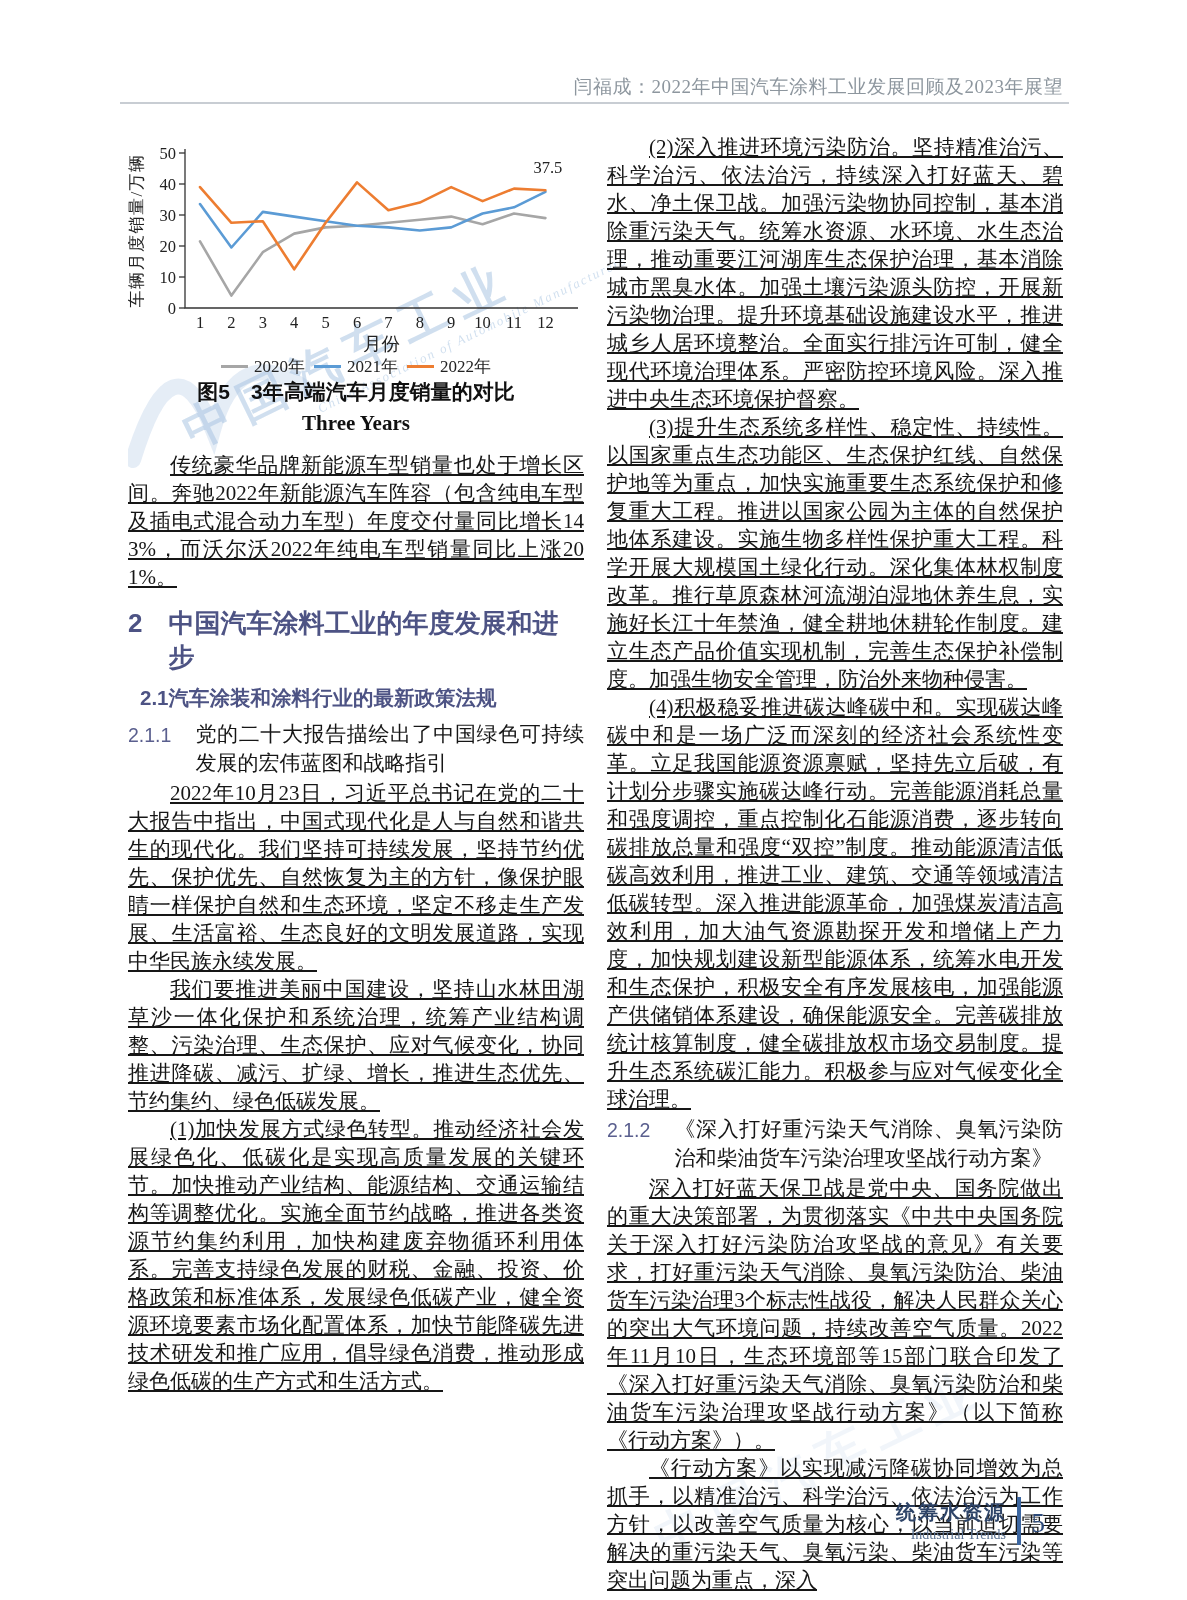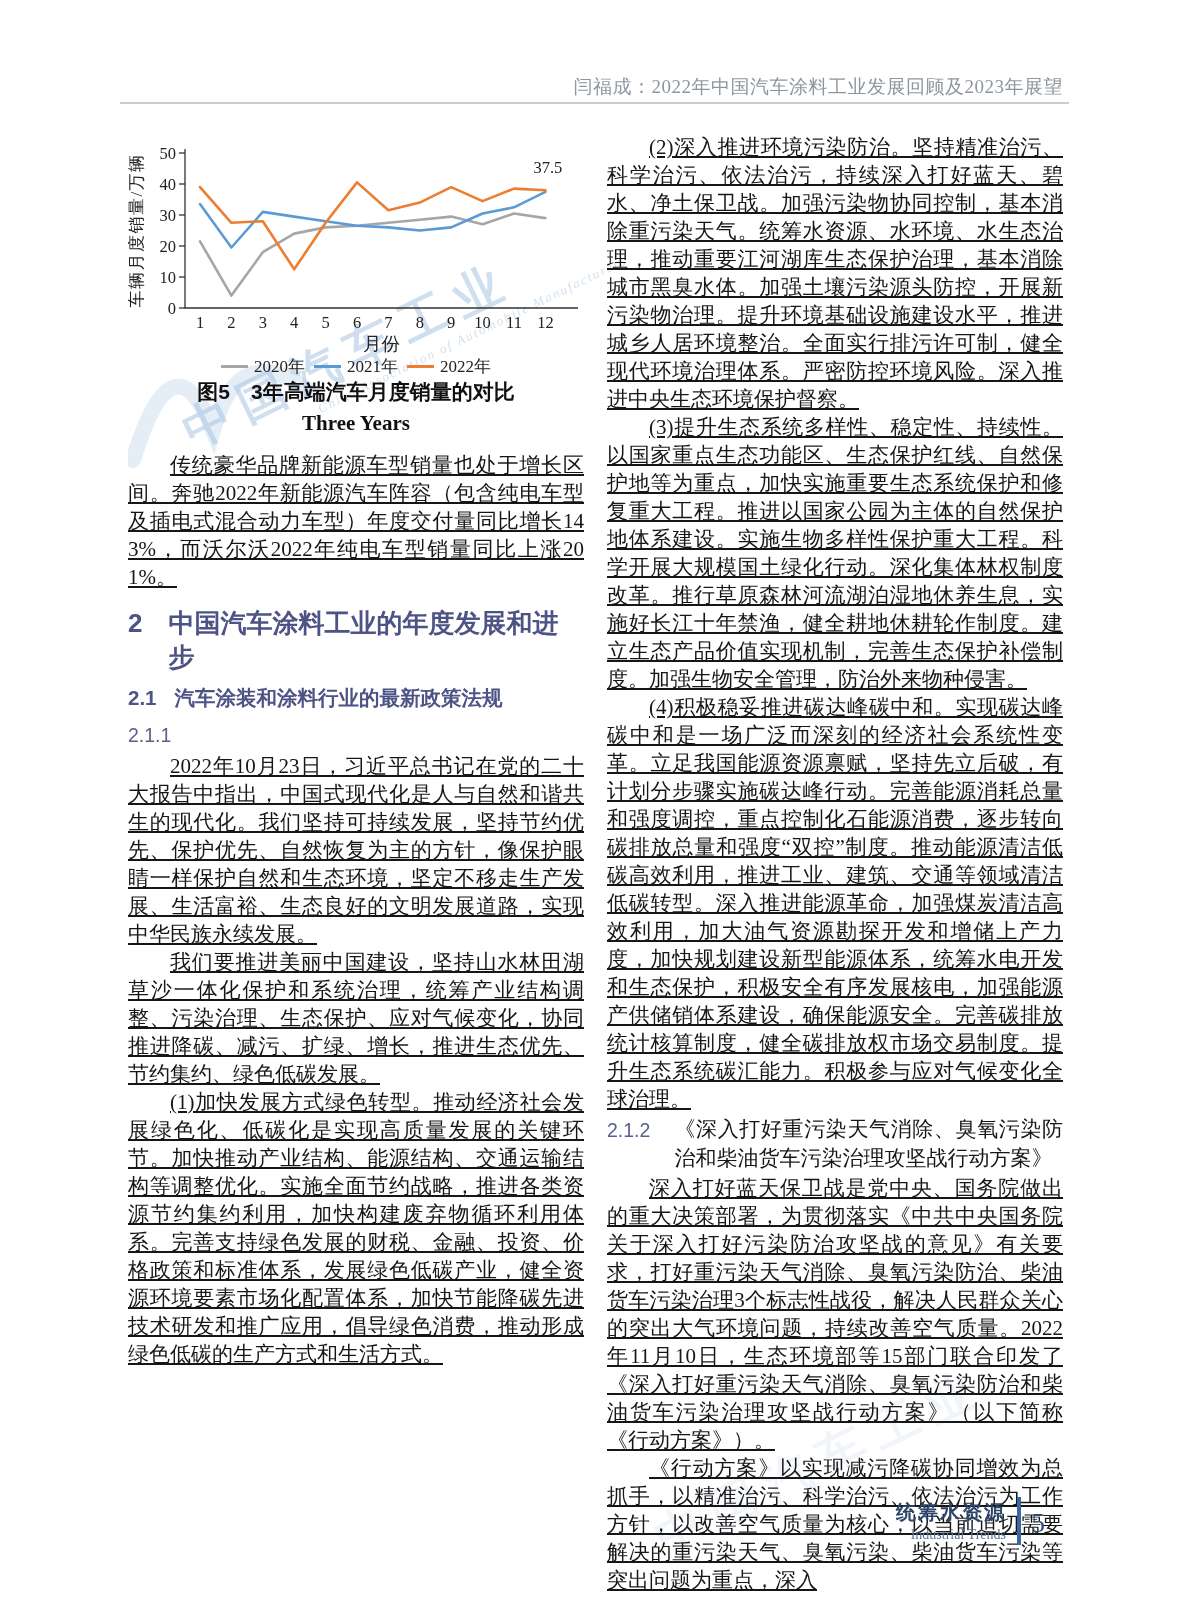--- a/index.html
+++ b/index.html
@@ -38,21 +38,21 @@
   }
   p.noindent{ text-indent:0; }
 
   
   .h2{
     display:flex; gap:26px; align-items:baseline; margin:15px 0 10px;
     font-family:"Liberation Sans","DejaVu Sans",sans-serif; font-weight:bold;
     font-size:26px; color:#4d5384; line-height:34px;
   }
   .h3{
-    display:flex; gap:18px; align-items:flex-end; margin:0 0 8px;
+    display:flex; align-items:flex-end; margin:0 12px 8px;
     font-family:"Liberation Sans","DejaVu Sans",sans-serif; font-weight:bold;
     font-size:20.5px; color:#4d5384; line-height:28px;
   }
   .h4{ display:flex; gap:24px; margin:2px 0 2px; line-height:28.6px; }
   .h4num{
     font-family:"Liberation Sans","DejaVu Sans",sans-serif;
     font-size:19.5px; color:#5a5f8e; flex:0 0 auto; padding-top:1px;
   }
   .h4text{ font-size:21px; color:#161616; text-align:justify; }
 
@@ -164,20 +164,21 @@
       <div class="h2">
         <span>2</span>
         <span>中国汽车涂料工业的年度发展和进步</span>
       </div>
       <div class="h3">
         <span>2.1</span>
         <span>汽车涂装和涂料行业的最新政策法规</span>
       </div>
       <div class="h4">
         <span class="h4num">2.1.1</span>
+        <span class="h4text">党的二十大报告描绘出了中国绿色可持续发展的宏伟蓝图和战略指引</span>
       </div>
 
       <p class="body">2022年10月23日，习近平总书记在党的二十大报告中指出，中国式现代化是人与自然和谐共生的现代化。我们坚持可持续发展，坚持节约优先、保护优先、自然恢复为主的方针，像保护眼睛一样保护自然和生态环境，坚定不移走生产发展、生活富裕、生态良好的文明发展道路，实现中华民族永续发展。</p>
       <p class="body">我们要推进美丽中国建设，坚持山水林田湖草沙一体化保护和系统治理，统筹产业结构调整、污染治理、生态保护、应对气候变化，协同推进降碳、减污、扩绿、增长，推进生态优先、节约集约、绿色低碳发展。</p>
       <p class="body">(1)加快发展方式绿色转型。推动经济社会发展绿色化、低碳化是实现高质量发展的关键环节。加快推动产业结构、能源结构、交通运输结构等调整优化。实施全面节约战略，推进各类资源节约集约利用，加快构建废弃物循环利用体系。完善支持绿色发展的财税、金融、投资、价格政策和标准体系，发展绿色低碳产业，健全资源环境要素市场化配置体系，加快节能降碳先进技术研发和推广应用，倡导绿色消费，推动形成绿色低碳的生产方式和生活方式。</p>
     </div>
 
     <div class="col">
       <p class="body">(2)深入推进环境污染防治。坚持精准治污、科学治污、依法治污，持续深入打好蓝天、碧水、净土保卫战。加强污染物协同控制，基本消除重污染天气。统筹水资源、水环境、水生态治理，推动重要江河湖库生态保护治理，基本消除城市黑臭水体。加强土壤污染源头防控，开展新污染物治理。提升环境基础设施建设水平，推进城乡人居环境整治。全面实行排污许可制，健全现代环境治理体系。严密防控环境风险。深入推进中央生态环境保护督察。</p>
       <p class="body">(3)提升生态系统多样性、稳定性、持续性。以国家重点生态功能区、生态保护红线、自然保护地等为重点，加快实施重要生态系统保护和修复重大工程。推进以国家公园为主体的自然保护地体系建设。实施生物多样性保护重大工程。科学开展大规模国土绿化行动。深化集体林权制度改革。推行草原森林河流湖泊湿地休养生息，实施好长江十年禁渔，健全耕地休耕轮作制度。建立生态产品价值实现机制，完善生态保护补偿制度。加强生物安全管理，防治外来物种侵害。</p>

